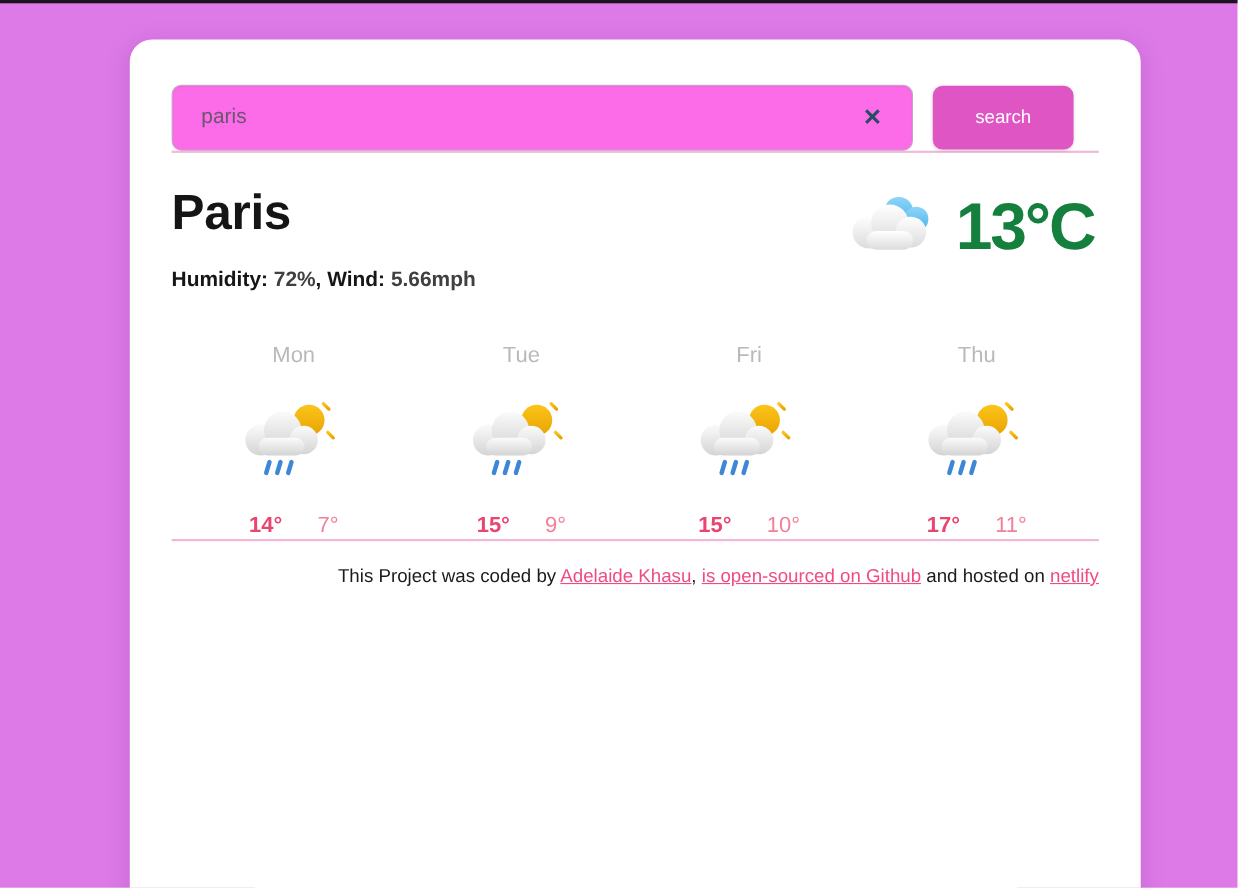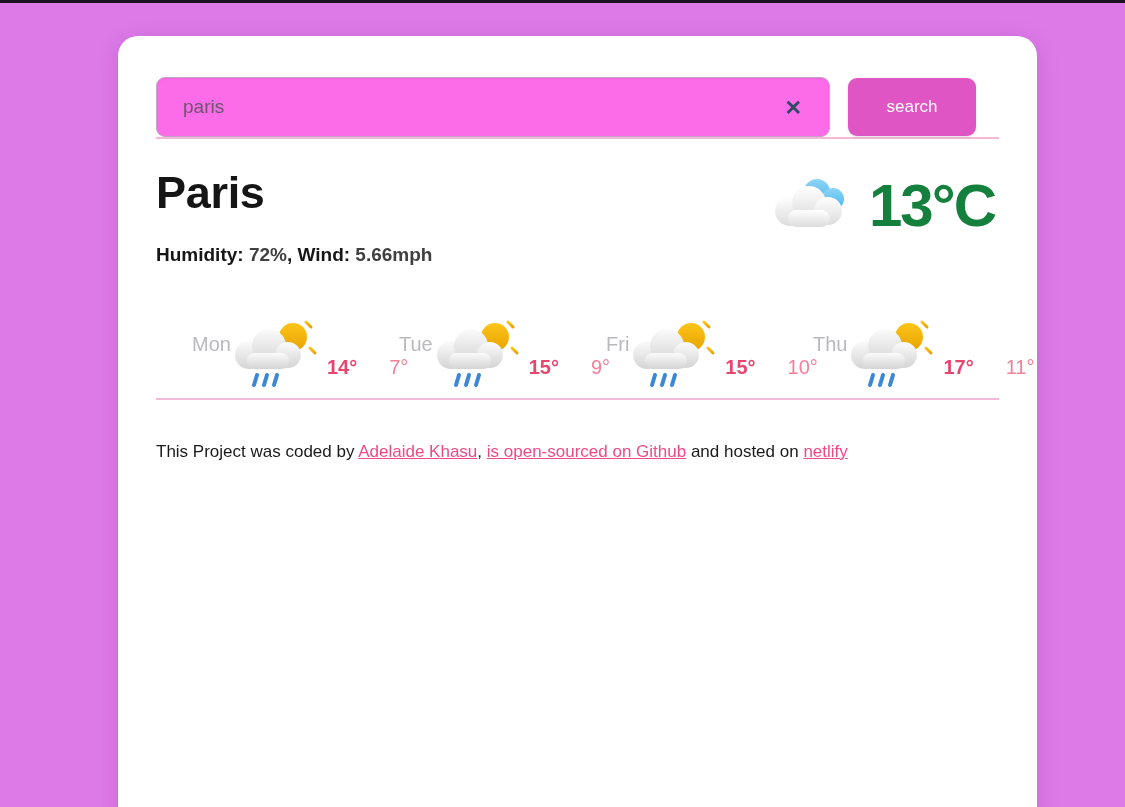--- a/index.html
+++ b/index.html
@@ -135,21 +135,21 @@
   .icon-fc  { width: 96px; height: 84px; }
 
   
   .forecast {
     display: flex;
     justify-content: space-between;
     padding: 46px 36px 0 36px;
   }
   .fc-col {
     display: flex;
-    flex-direction: row;
+    flex-direction: column;
     align-items: center;
     width: 150px;
   }
   .fc-day {
     font-size: 20px;
     color: #b9b9bd;
     margin-bottom: 22px;
   }
   .fc-icon-box {
     height: 86px;
@@ -168,24 +168,24 @@
     font-weight: bold;
     color: #e8456f;
   }
   .fc-min {
     font-size: 20px;
     color: #f28099;
   }
 
   
   .footer {
-    text-align: left;
+    text-align: right;
     font-size: 17px;
     color: #1a1a1a;
-    padding-top: 42px;
+    padding-top: 22px;
   }
   .footer a {
     color: #ef4a86;
     text-decoration: underline;
   }
 </style>
 </head>
 <body>
 
 <div class="card">

